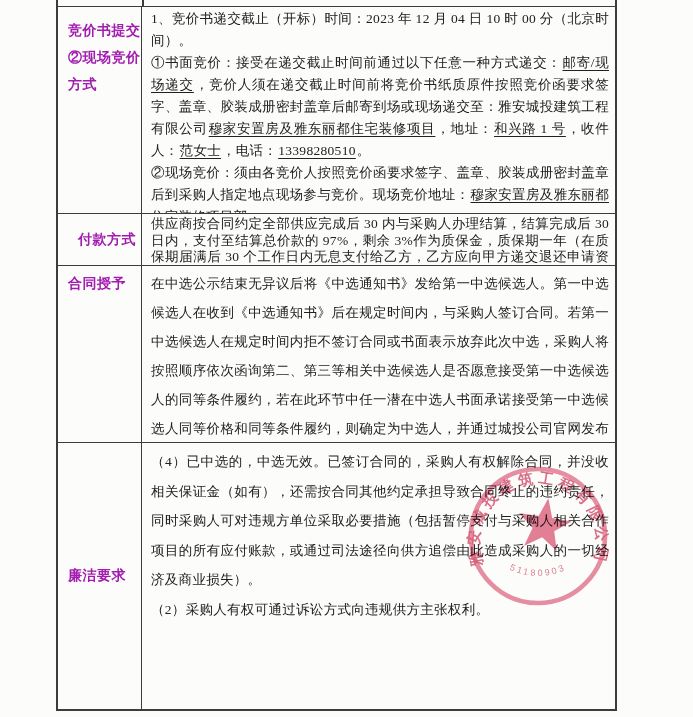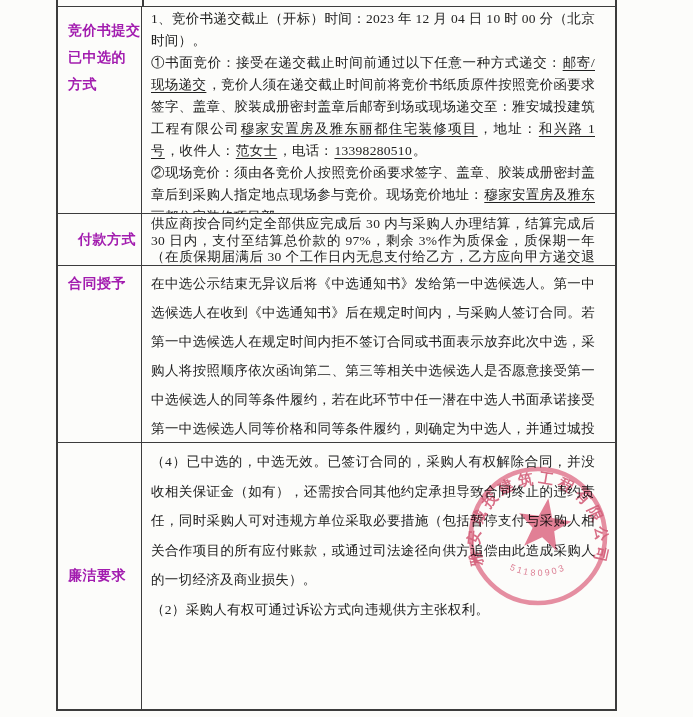--- a/index.html
+++ b/index.html
@@ -31,21 +31,21 @@
     border-right: 1.5px solid #3c3c3c;
     padding-left: 10px;
     font-weight: bold;
     font-size: 14px;
     font-family: Liberation Mono, monospace;
     color: #a21caf;
     letter-spacing: 0.5px;
   }
   .cont {
     flex: 1 1 auto;
-    padding: 2px 20px 0 9px;
+    padding: 2px 6px 0 9px;
     font-size: 13.5px;
     letter-spacing: 0.3px;
     text-align: justify;
     color: #212121;
     font-family: Liberation Serif, serif;
   }
   .cont p { margin: 0; }
 
   
   .trow-0 { height: 207px; }
@@ -81,21 +81,21 @@
 <div class="page">
 
   <div class="doc-table" id="doc-table">
     <div class="sliver">
       <div class="divider-stub"></div>
     </div>
 
   <div class="trow trow-0">
         <div class="lab">
           <div>竞价书提交</div>
-          <div>已中选的</div>
+          <div>②现场竞价</div>
           <div>方式</div>
         </div>
         <div class="cont cont-0">
           <p class="para"><span class="seg">1、竞价书递交截止（开标）时间：2023 年 12 月 04 日 10 时 00 分（北京时间）。</span></p>
           <p class="para"><span class="seg">①书面竞价：接受在递交截止时间前通过以下任意一种方式递交：</span><span class="seg u">邮寄/现场递交</span><span class="seg">，竞价人须在递交截止时间前将竞价书纸质原件按照竞价函要求签字、盖章、胶装成册密封盖章后邮寄到场或现场递交至：雅安城投建筑工程有限公司</span><span class="seg u">穆家安置房及雅东丽都住宅装修项目</span><span class="seg">，地址：</span><span class="seg u">和兴路 1 号</span><span class="seg">，收件人：</span><span class="seg u">范女士</span><span class="seg">，电话：</span><span class="seg u">13398280510</span><span class="seg">。</span></p>
           <p class="para"><span class="seg">②现场竞价：须由各竞价人按照竞价函要求签字、盖章、胶装成册密封盖章后到采购人指定地点现场参与竞价。现场竞价地址：</span><span class="seg u">穆家安置房及雅东丽都住宅装修项目部</span></p>
         </div>
       </div>
       <div class="trow trow-1">
         <div class="lab">

